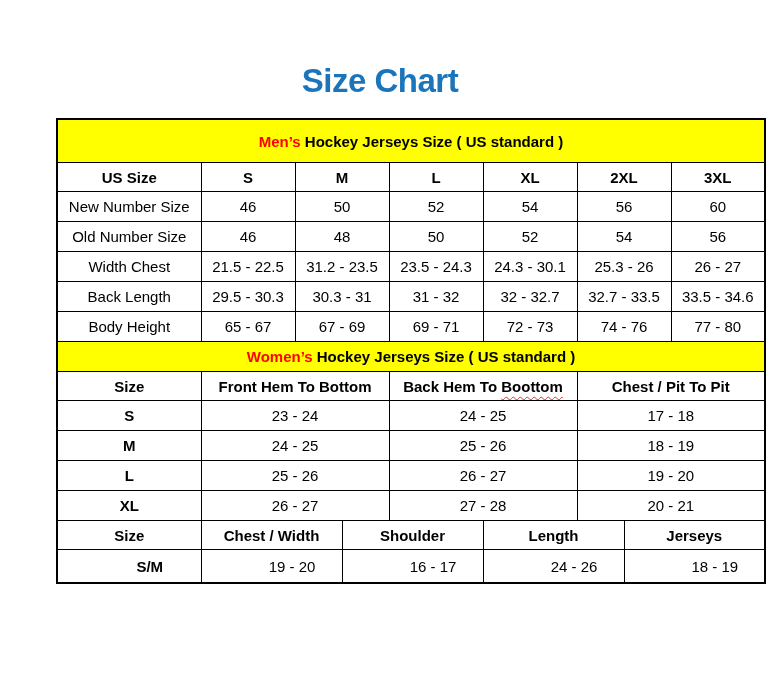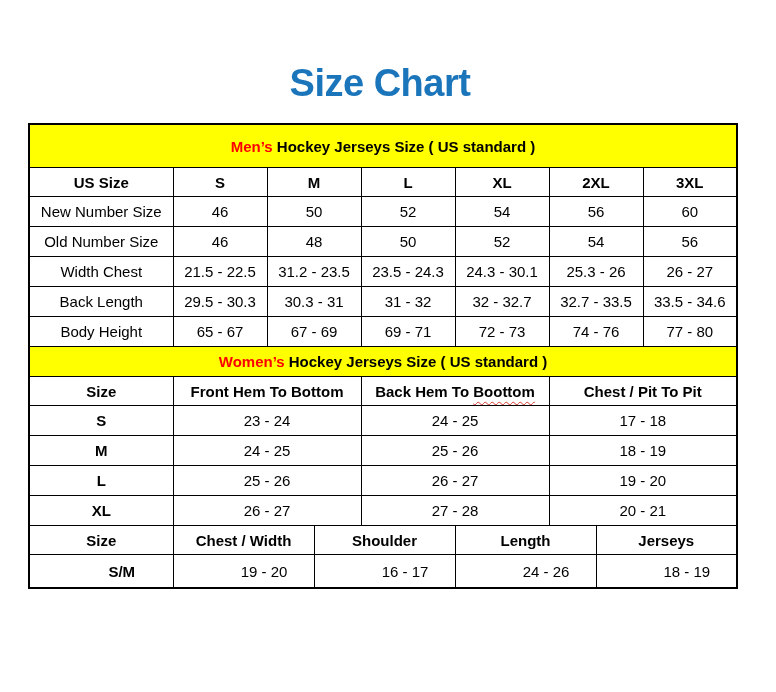--- a/index.html
+++ b/index.html
@@ -10,29 +10,29 @@
     width: 776px;
     height: 692px;
     font-family: "Liberation Sans", sans-serif;
     color: #000000;
     overflow: hidden;
   }
   .page-title {
     margin: 0 16px 18px 0;
     padding-top: 62px;
     text-align: center;
-    font-size: 38px;
+    font-size: 33px;
     font-weight: bold;
     letter-spacing: -0.5px;
     color: var(--title-blue, #1B75BB);
   }
   .size-table {
     border-collapse: collapse;
     table-layout: fixed;
-    margin-left: 28px;
+    margin-left: 56px;
     width: 708px;
     border: 2px solid var(--border-color, #000);
   }
   .size-table td {
     border: 1px solid var(--border-color, #000);
     text-align: center;
     vertical-align: middle;
     font-size: 15px;
     padding: 1px 2px;
     height: 27px;

